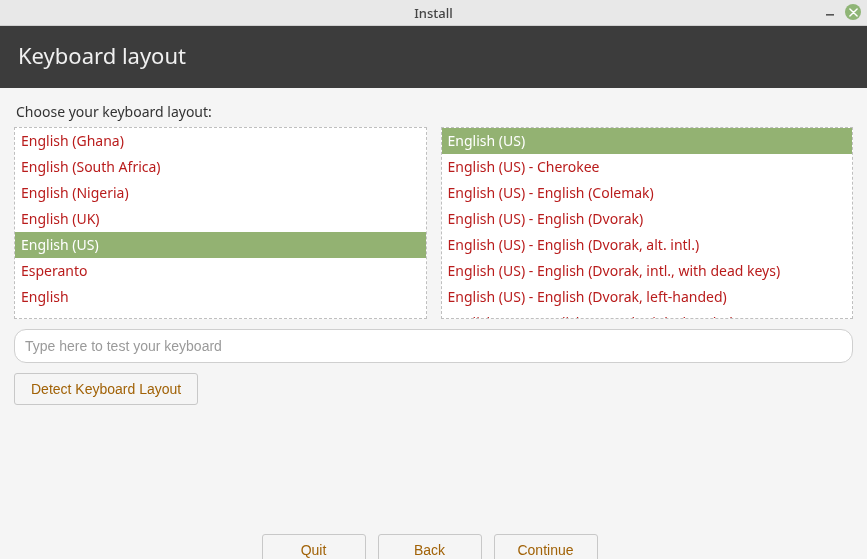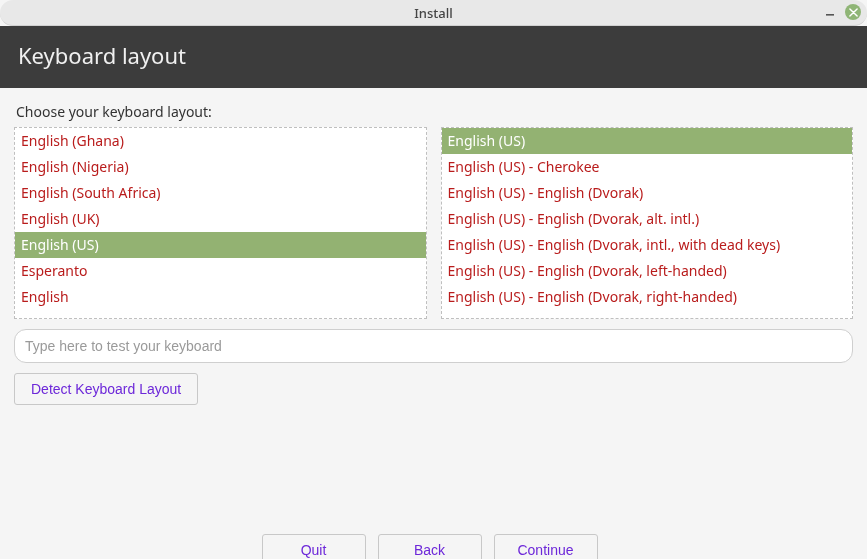--- a/index.html
+++ b/index.html
@@ -1,20 +1,20 @@
 <!DOCTYPE html>
 <html><head>
 <meta charset="utf-8">
 <style>
   * { box-sizing: border-box; margin: 0; padding: 0; }
   html, body { width: 867px; height: 559px; overflow: hidden; font-family: "Noto Sans", "Ubuntu", "Segoe UI", sans-serif; font-size: 14px; background: #f5f5f5; }
   .titlebar {
     height: 26px; background: #e8e8e8; border-bottom: 1px solid #d0d0d0;
     display: flex; align-items: center; justify-content: center; position: relative;
-    color: #444; font-weight: 500; font-size: 13px; border-radius: 13px;
+    color: #444; font-weight: 500; font-size: 13px;
   }
   .titlebar-controls { position: absolute; right: 6px; top: 4px; display: flex; gap: 8px; align-items: center; }
   .titlebar-min { width: 14px; height: 14px; display:flex; align-items:center; justify-content:center; color:#555; cursor:pointer; }
   .titlebar-close {
     width: 16px; height: 16px; border-radius: 50%; background: #8fb576;
     display:flex; align-items:center; justify-content:center; cursor:pointer;
   }
   .titlebar-close svg { width:9px; height:9px; }
   .header {
     background: #3c3c3c; color: #f0f0f0; padding: 14px 18px 18px 18px;
@@ -42,21 +42,21 @@
     height: 34px; display:flex; align-items:center;
   }
   .testbox input {
     width:100%; border:none; outline:none; background:transparent;
     padding: 0 10px; font-size:14px; color:#333;
   }
   .testbox input::placeholder { color:#9a9a9a; }
   .detect-row { margin-top: 10px; }
   .btn {
     display:inline-flex; align-items:center; justify-content:center;
-    border: 1px solid #c8c8c8; background:#f5f5f5; color:#6d28d9;
+    border: 1px solid #c8c8c8; background:#f5f5f5; color:#a16207;
     border-radius: 3px; padding: 0 16px; height: 32px; min-width: 100px;
     font-size: 14px; cursor:pointer;
   }
   .nav-row {
     margin-top: auto; margin-bottom: 2px;
     display:flex; justify-content:center; gap: 12px; padding-right: 8px;
     padding-bottom: 12px;
   }
   .nav-row .btn { min-width: 104px; }
   .footer {
@@ -93,33 +93,34 @@
   <span>Keyboard layout</span>
 </div>
 
 <div class="content">
   <div class="prompt">Choose your keyboard layout:</div>
 
   <div class="lists">
     <div class="listbox">
       <div class="listinner" id="left-list">
           <div class="item">English (Ghana)</div>
+          <div class="item">English (South Africa)</div>
           <div class="item">English (Nigeria)</div>
-          <div class="item">English (South Africa)</div>
           <div class="item">English (UK)</div>
           <div class="item selected">English (US)</div>
           <div class="item">Esperanto</div>
           <div class="item">English</div>
           <div class="item">Faroese</div>
         </div>
     </div>
     <div class="listbox right">
       <div class="listinner" id="right-list">
           <div class="item selected">English (US)</div>
           <div class="item">English (US) - Cherokee</div>
+          <div class="item">English (US) - English (Colemak)</div>
           <div class="item">English (US) - English (Dvorak)</div>
           <div class="item">English (US) - English (Dvorak, alt. intl.)</div>
           <div class="item">English (US) - English (Dvorak, intl., with dead keys)</div>
           <div class="item">English (US) - English (Dvorak, left-handed)</div>
           <div class="item">English (US) - English (Dvorak, right-handed)</div>
         </div>
     </div>
   </div>
 
   <div class="testbox">

